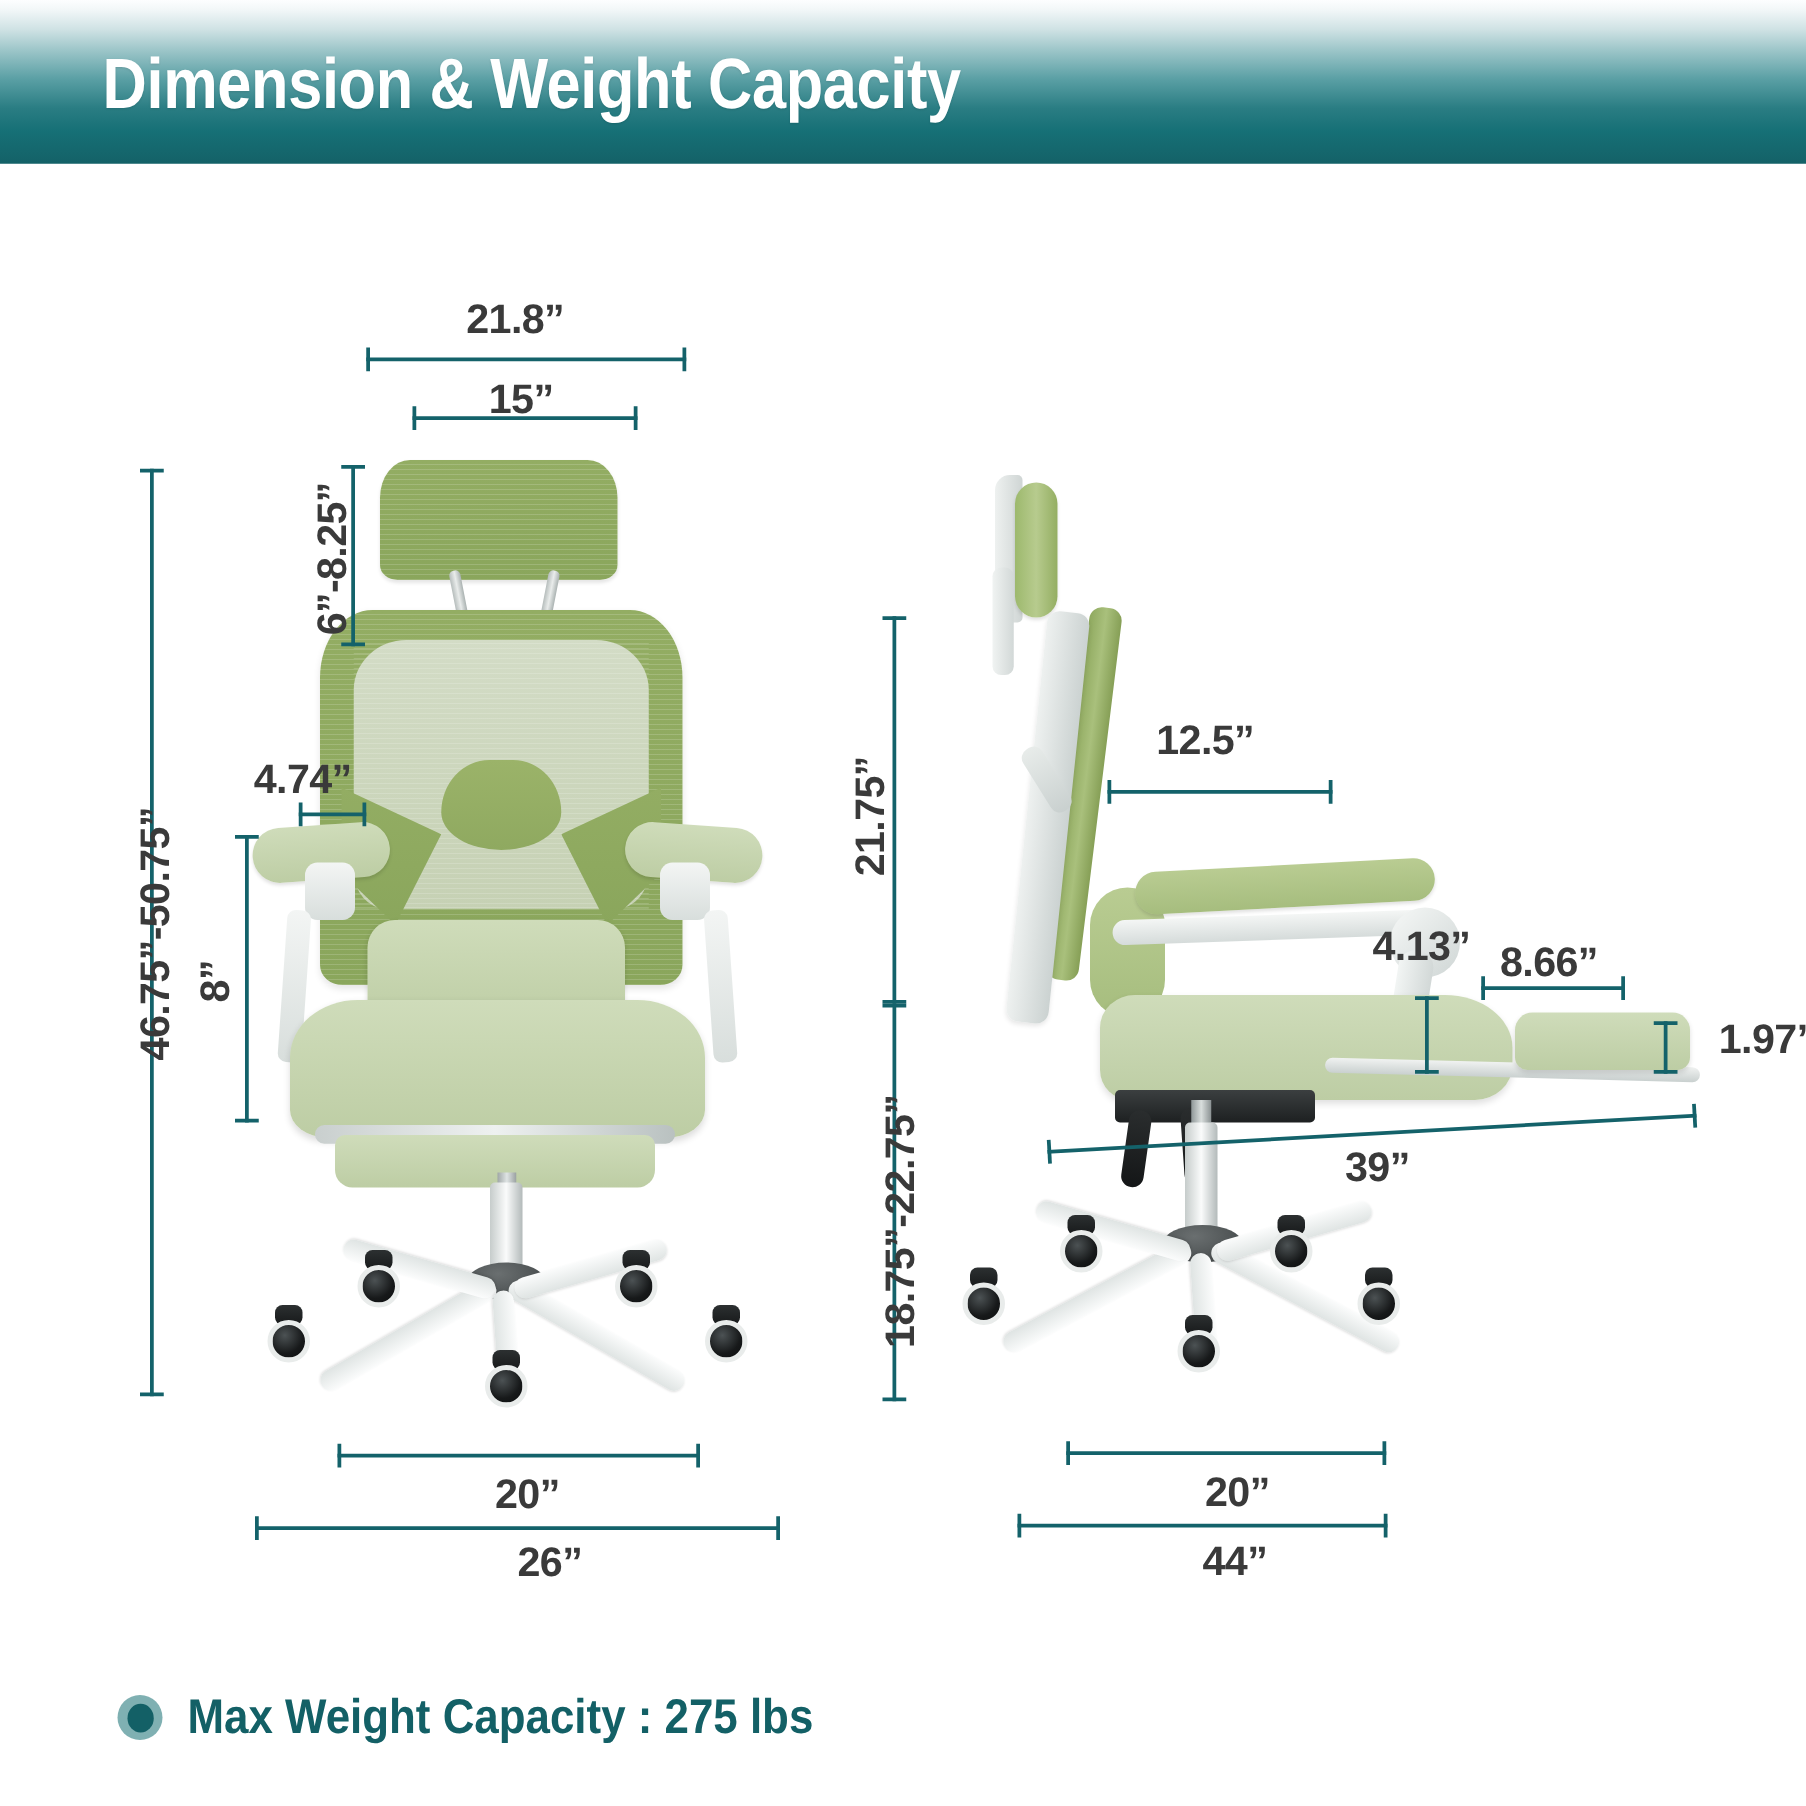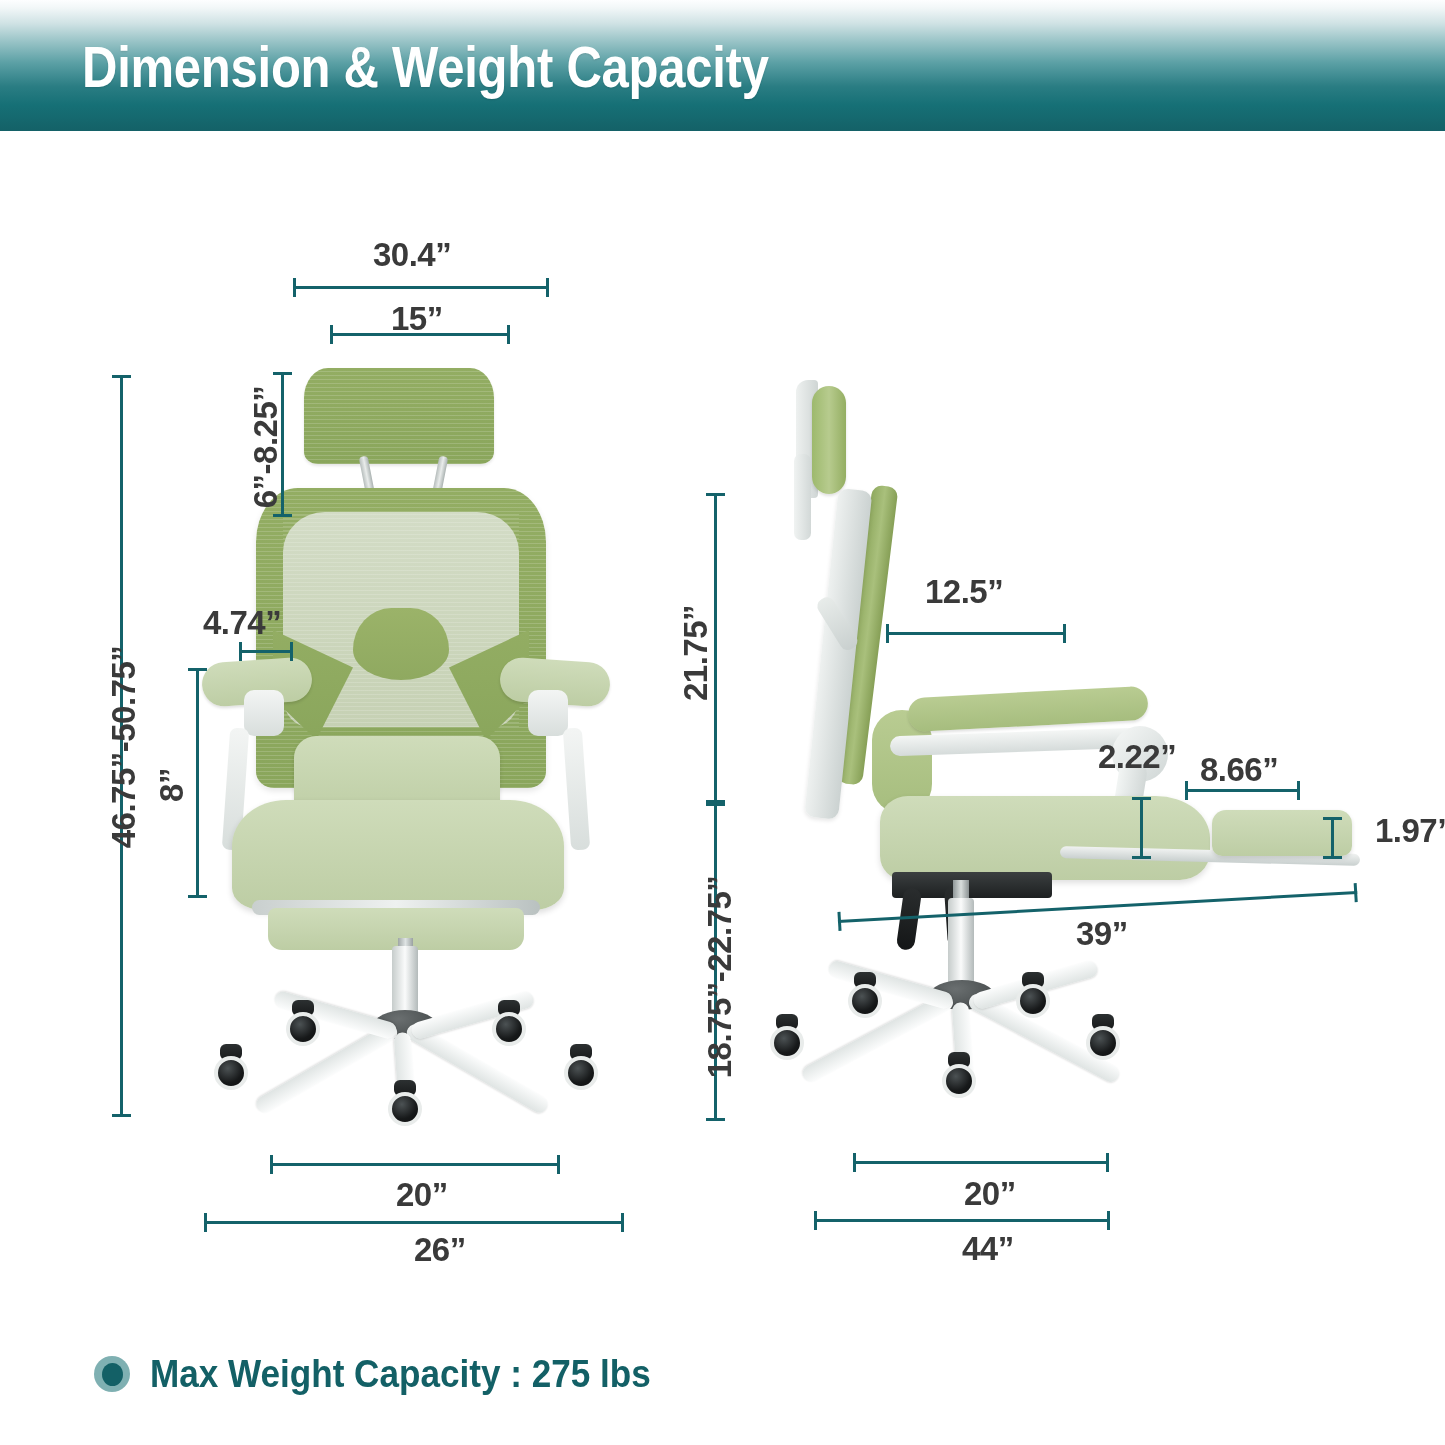--- a/index.html
+++ b/index.html
@@ -374,21 +374,21 @@
       <div class="stem"></div>
       <div class="tyre"></div>
     </div>
   <div class="caster" style="left:176px;top:678px;">
       <div class="stem"></div>
       <div class="tyre"></div>
     </div>
 </div>
 
 <div class="dim-h" style="left:293px; top:286px; width:256px;"></div>
-<div class="dim-label" style="left:373px; top:236px;">30.4”</div>
+<div class="dim-label" style="left:373px; top:236px;">21.8”</div>
 
 <div class="dim-h" style="left:330px; top:333px; width:180px;"></div>
 <div class="dim-label" style="left:391px; top:300px;">15”</div>
 
 <div class="dim-v" style="left:281px; top:372px; height:145px;"></div>
 <div class="dim-label rot" style="left:146px; top:428px; width:240px; text-align:center;">6”-8.25”</div>
 
 <div class="dim-v" style="left:120px; top:375px; height:742px;"></div>
 <div class="dim-label rot" style="left:-86px; top:728px; width:420px; text-align:center;">46.75”-50.75”</div>
 
@@ -407,21 +407,21 @@
 <div class="dim-v" style="left:714px; top:493px; height:310px;"></div>
 <div class="dim-label rot" style="left:561px; top:634px; width:270px; text-align:center;">21.75”</div>
 
 <div class="dim-v" style="left:714px; top:803px; height:318px;"></div>
 <div class="dim-label rot" style="left:510px; top:958px; width:420px; text-align:center;">18.75”-22.75”</div>
 
 <div class="dim-h" style="left:886px; top:632px; width:180px;"></div>
 <div class="dim-label" style="left:925px; top:573px;">12.5”</div>
 
 <div class="dim-v" style="left:1140px; top:797px; height:62px;"></div>
-<div class="dim-label" style="left:1098px; top:738px;">2.22”</div>
+<div class="dim-label" style="left:1098px; top:738px;">4.13”</div>
 
 <div class="dim-h" style="left:1185px; top:789px; width:115px;"></div>
 <div class="dim-label" style="left:1200px; top:751px;text-align:center;">8.66”</div>
 
 <div class="dim-v" style="left:1331px; top:817px; height:42px;"></div>
 <div class="dim-label" style="left:1345px; top:812px;margin-left:30px;">1.97”</div>
 
 <div class="dim-h" style="left:838px; top:920px; width:520px; transform:rotate(-3.2deg); transform-origin:left center;"></div>
 <div class="dim-label" style="left:1076px; top:915px;text-align:center;">39”</div>
 

